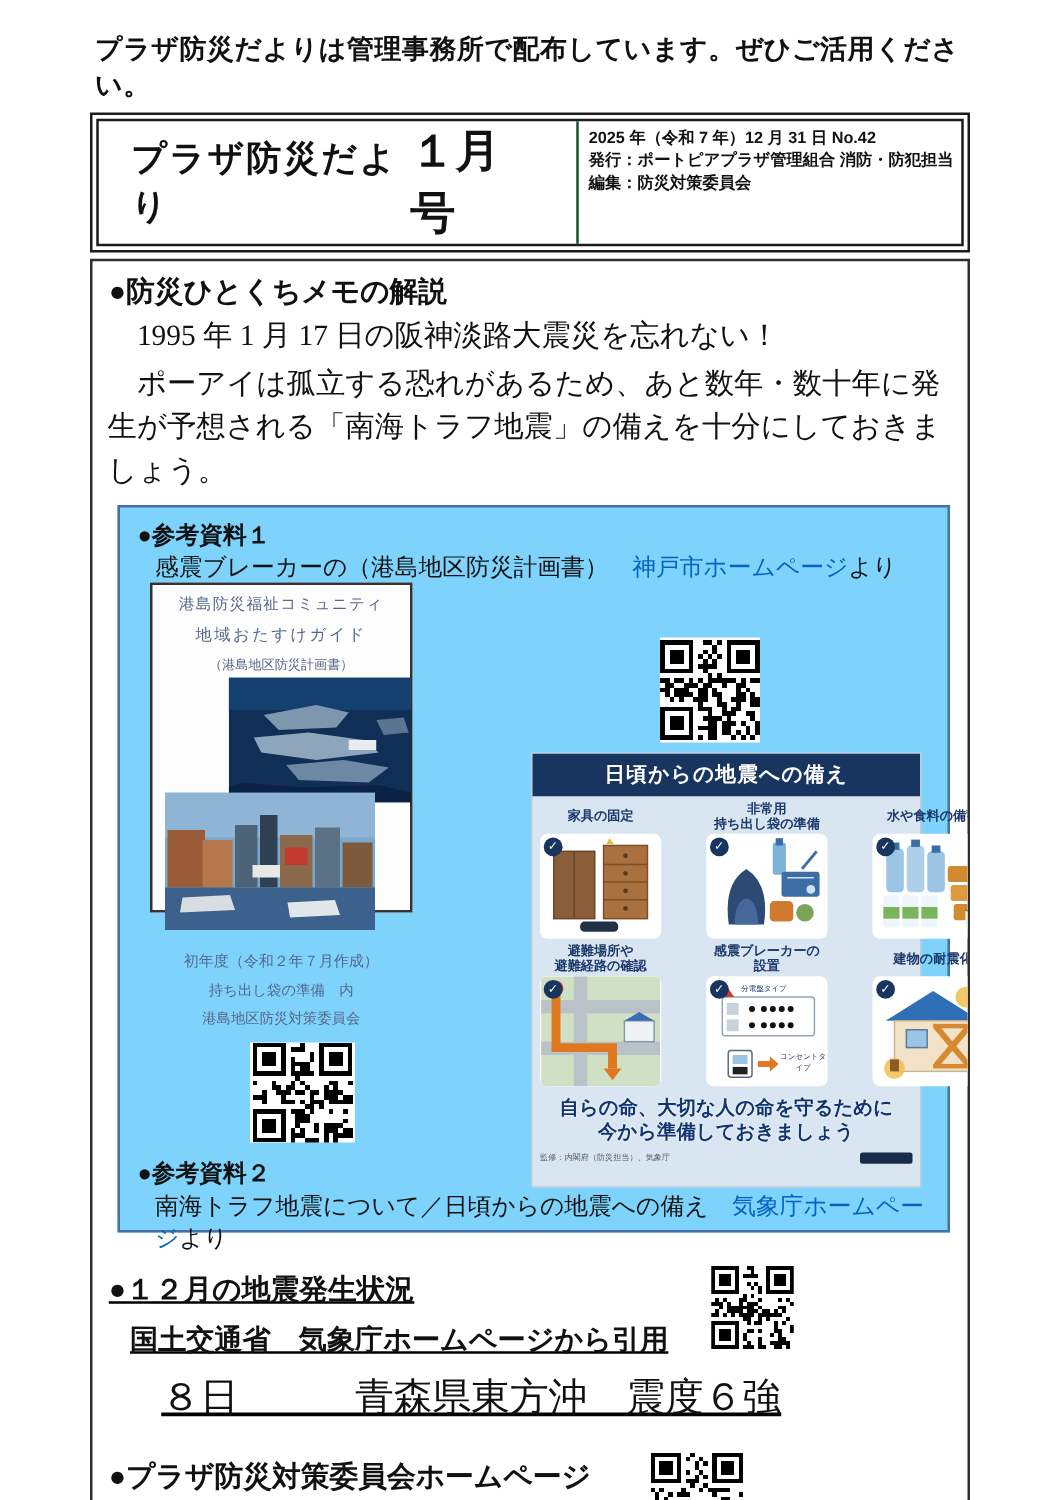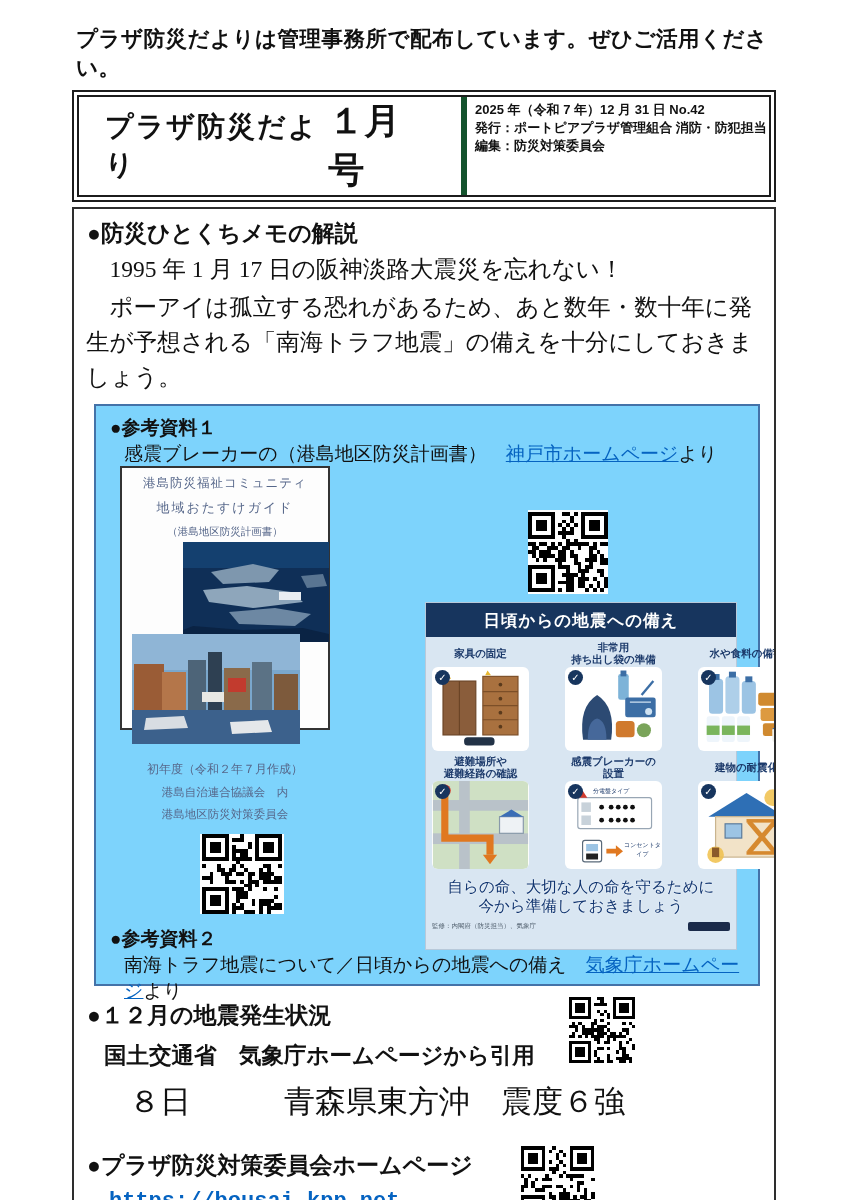--- a/index.html
+++ b/index.html
@@ -14,34 +14,34 @@
   .top-notice { font-weight:bold; font-size:21.5px; letter-spacing:0.5px;
                 margin:2px 0 8px 4px; color:#111; }
 
   
   .hdr-outer { border:2px solid #1c1c1c; padding:3px; background:#fff; }
   .hdr-inner { border:2px solid #1c1c1c; display:flex; align-items:stretch; min-height:54px; }
   .hdr-left  { flex:1; display:flex; align-items:center; justify-content:space-between;
                padding:0 34px 0 26px; }
   .hdr-title { font-weight:bold; font-size:28px; letter-spacing:2px; color:#111; }
   .hdr-issue { font-weight:bold; font-size:36px; color:#111; }
-  .hdr-right { width:308px; border-left:6px solid #14532d; padding:4px 8px; }
+  .hdr-right { width:308px; border-left:2px solid #14532d; padding:4px 8px; }
   .hdr-right div { font-size:13px; font-weight:bold; line-height:18px; color:#111; white-space:nowrap; }
 
   .content-box { margin-top:5px; border:2px solid #2e2e2e; height:1012px;
                  position:relative; background:#fff; overflow:hidden; }
 
   .memo-heading { font-size:23px; font-weight:bold; margin:9px 0 2px 13px; color:#111; }
   .memo-p { font-size:23.5px; line-height:35px; margin:3px 14px 0 12px; color:#111; }
 
   .blue-box { position:relative; margin:9px 0 0 20px; width:666px; height:582px;
               border:2px solid #4472a8; background:#7dd3fc; }
   .ref-heading { position:absolute; font-size:19px; font-weight:bold; color:#111; }
   .ref-line { position:absolute; font-size:19px; color:#111; }
-  a.doclink { color:#0563c1; text-decoration:underline; cursor:pointer; }
+  a.doclink { color:#0563c1; cursor:pointer; }
 
   
   .booklet { position:absolute; left:24px; top:60px; width:210px; height:264px;
              border:2px solid #333; background:#fdfdfd; }
   .bk-t { position:absolute; width:100%; text-align:center; color:#56678a; }
   .bk1 { top:7px;  font-size:12.5px; letter-spacing:1px; }
   .bk2 { top:31px; font-size:13px;  letter-spacing:2px; }
   .bk3 { top:57px; font-size:10.5px; }
   .bk4 { top:293px; font-size:12px; }
   .bk5 { top:317px; font-size:11.5px; }
@@ -61,28 +61,28 @@
   .prow { display:flex; justify-content:space-between; padding:0 6px; margin-top:3px;gap:36px; }
   .panel { width:97px; text-align:center; }
   .ptitle { font-size:10.5px; line-height:12.5px; font-weight:bold; color:#1c3a6b;
             white-space:pre-line; height:26px; display:flex; align-items:center; justify-content:center; }
   .pcard { position:relative; background:#fff; border-radius:6px; height:84px; margin-top:1px;
            overflow:hidden; }
   .prow2 .pcard { height:88px; }
   .chk { position:absolute; left:3px; top:3px; width:15px; height:15px; border-radius:50%;
          background:#17355e; color:#fff; font-size:10px; line-height:15px; text-align:center; }
   .pmsg { text-align:center; margin-top:8px; font-size:15.5px; line-height:19px;
-          font-weight:normal; color:#113570; text-shadow:0 0 2px #fff; }
+          font-weight:bold; color:#113570; text-shadow:0 0 2px #fff; }
   .pfoot { display:flex; justify-content:space-between; align-items:center; padding:0 6px; margin-top:7px; }
   .pcredit { font-size:6.5px; color:#52616f; }
   .pbadge { width:42px; height:9px; background:#1a2a4a; border-radius:2px; }
   .bklabel { position:absolute; font-size:6px; color:#333; background:#fff; }
 
   
-  .sec-dec { position:relative; margin:14px 0 0 13px; height:112px; }
+  .sec-dec { position:relative; margin:30px 0 0 13px; height:112px;text-decoration:underline; }
   .sec-dec .h { font-size:23px; font-weight:bold; color:#111; }
   .sec-dec .src { font-size:22.5px; font-weight:bold; margin:9px 0 0 17px; color:#111; }
   .sec-dec .ev { font-size:31px; margin:10px 0 0 42px; color:#111; }
   .qr3 { left:482px; top:-4px; width:66px; height:68px; }
 
   .sec-com { position:relative; margin:38px 0 0 13px; height:90px; }
   .sec-com .h { font-size:23px; font-weight:bold; color:#111; }
   .sec-com .url { font-size:22px; font-weight:bold; margin:8px 0 0 22px; display:inline-block; }
   .qr4 { left:432px; top:-4px; width:77px; height:74px; }
 </style>
@@ -143,21 +143,21 @@
           <rect x="92" y="34" width="26" height="42" fill="#8a6a4a"></rect>
           <rect x="120" y="28" width="20" height="48" fill="#5b7285"></rect>
           <rect x="142" y="40" width="24" height="36" fill="#7d5a3c"></rect>
           <rect x="96" y="44" width="18" height="14" fill="#c23b2e"></rect>
           <rect x="70" y="58" width="22" height="10" fill="#e8e8e4"></rect>
           <rect y="76" width="168" height="34" fill="#3c618c"></rect>
           <polygon points="14,84 52,82 56,94 12,96" fill="#d8dde2"></polygon>
           <polygon points="98,88 136,86 140,98 100,100" fill="#e4e7ea"></polygon>
         </svg>
         <div class="bk-t bk4">初年度（令和２年７月作成）</div>
-        <div class="bk-t bk5">港島自治連合協議会　内</div>
+        <div class="bk-t bk5">持ち出し袋の準備　内</div>
         <div class="bk-t bk6">港島地区防災対策委員会</div>
       </div>
 
       <div class="qr qr1"><svg viewBox="0 0 100 100" width="100%" height="100%" fill="#000" shape-rendering="crispEdges">
             <rect x="42.86" y="0.00" width="4.76" height="4.76"></rect>
             <rect x="47.62" y="0.00" width="4.76" height="4.76"></rect>
             <rect x="57.14" y="0.00" width="4.76" height="4.76"></rect>
             <rect x="52.38" y="4.76" width="4.76" height="4.76"></rect>
             <rect x="42.86" y="9.52" width="4.76" height="4.76"></rect>
             <rect x="52.38" y="9.52" width="4.76" height="4.76"></rect>

